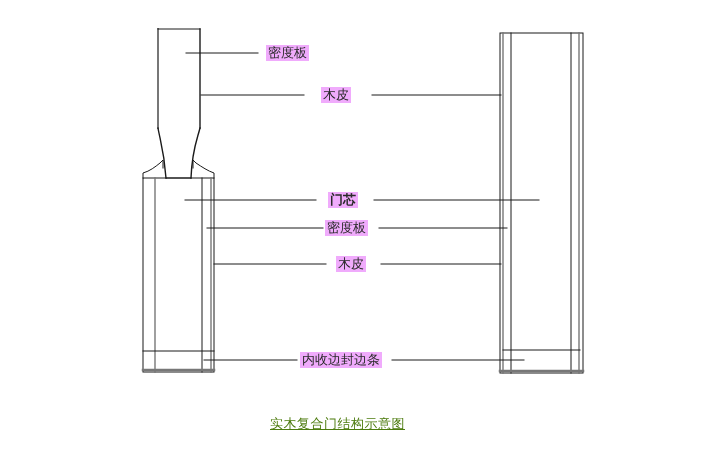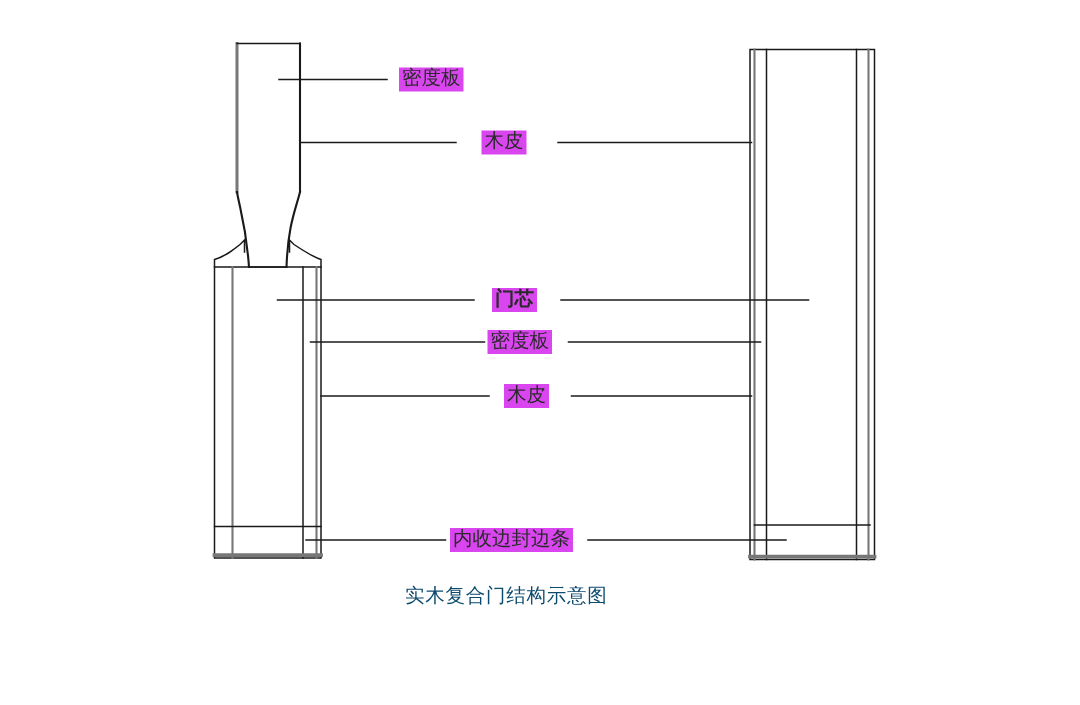--- a/index.html
+++ b/index.html
@@ -20,32 +20,33 @@
       top: 0;
       width: 720px;
       height: 470px;
     }
     .lbl {
       position: absolute;
       font-size: 13px;
       color: #2a2a2a;
       white-space: nowrap;
       line-height: 16px;
-      background: #d946ef;
+      background: #f0abfc;
       padding: 0 2px;
     }
     .caption {
       position: absolute;
       font-size: 13px;
-      color: #0c4a6e;
+      color: #4d7c0f;
       white-space: nowrap;
       line-height: 16px;
       left: 270px;
-      top: 390px;
+      top: 416px;
       letter-spacing: 0.5px;
+      text-decoration: underline;
     }
   </style>
 </head>
 <body>
 
 <svg id="diagram" viewBox="0 0 720 470" xmlns="http://www.w3.org/2000/svg">
   <g fill="none" stroke-linecap="square">
 
     <g>
 

